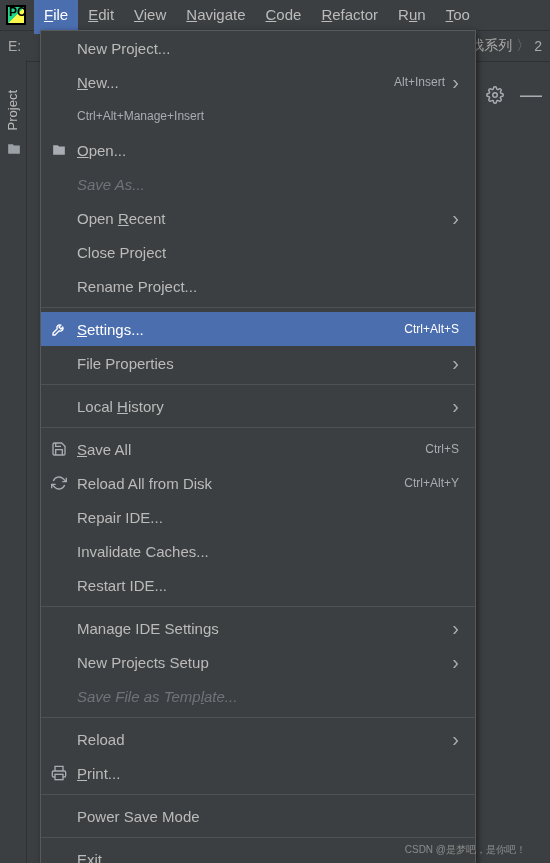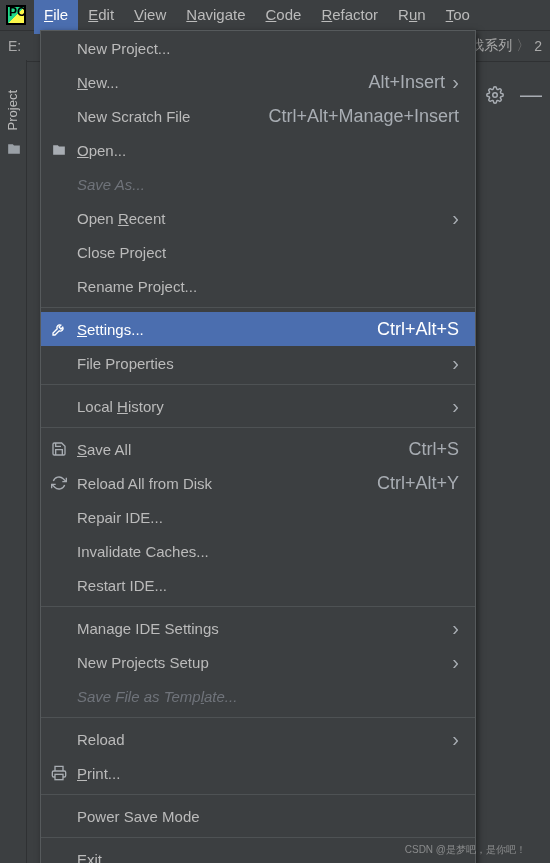--- a/index.html
+++ b/index.html
@@ -103,21 +103,21 @@
   .dd-row.sel { background: #4b6eaf; color: #ffffff; }
   .dd-row .ico {
     width: 20px;
     text-align: center;
     margin-right: 6px;
     color: #a8adb3;
     flex: 0 0 20px;
   }
   .dd-row.sel .ico { color: #fff; }
   .dd-row .lbl { flex: 1 1 auto; }
-  .dd-row .sc { color: #a8adb3; font-size: 18px; }
+  .dd-row .sc { color: #a8adb3; font-size: 12px; }
   .dd-row.sel .sc { color: #fff; }
   .dd-row .sub { color:#a8adb3; width:14px; text-align:right; }
   .dd-row.disabled .lbl { color: #6f737a; font-style: italic; }
   .sep {
     height: 1px;
     background: #4e5254;
     margin: 4px 0;
   }
 
   .watermark {
@@ -184,21 +184,20 @@
       <span class="lbl">New Project...</span>
     </div>
     <div class="dd-row">
       <span class="ico"></span>
       <span class="lbl"><span class="mn">N</span>ew...</span>
       <span class="sc">Alt+Insert</span>
       <span class="sub" style="font-size: 20px;">›</span>
     </div>
     <div class="dd-row">
       <span class="ico"></span>
-      <span class="lbl">New Scratch File</span>
       <span class="sc">Ctrl+Alt+Manage+Insert</span>
     </div>
     <div class="dd-row">
       <span class="ico">
         <svg width="16" height="14" viewBox="0 0 24 24" fill="#a8adb3">
           <path d="M10 4H2v16h20V6H12l-2-2z"></path>
         </svg>
       </span>
       <span class="lbl"><span class="mn">O</span>pen...</span>
     </div>

